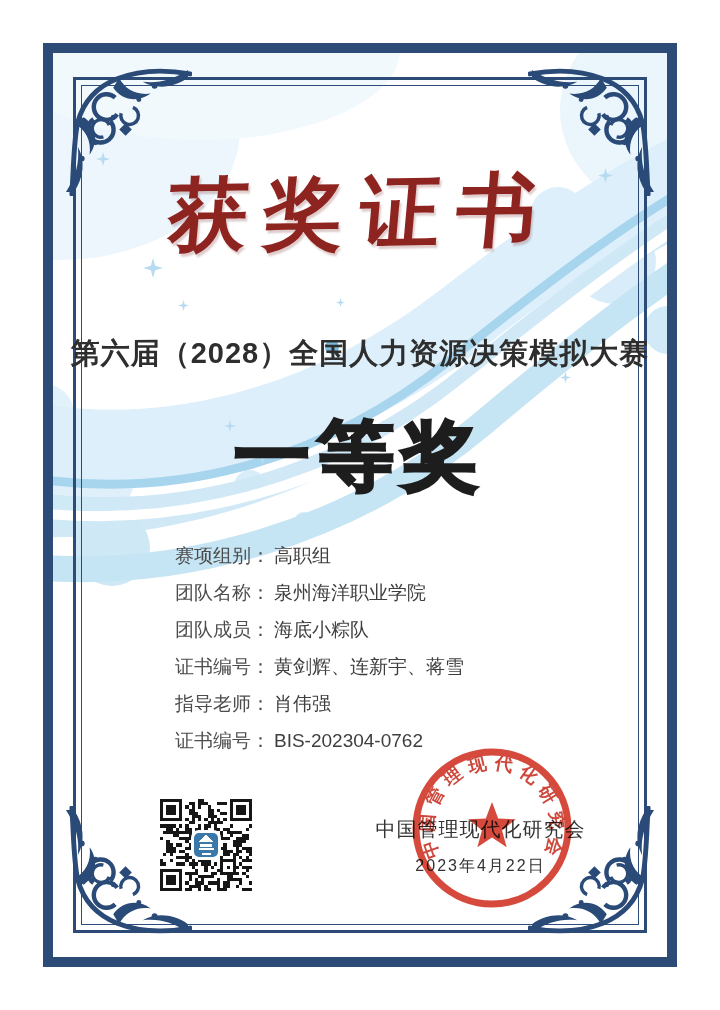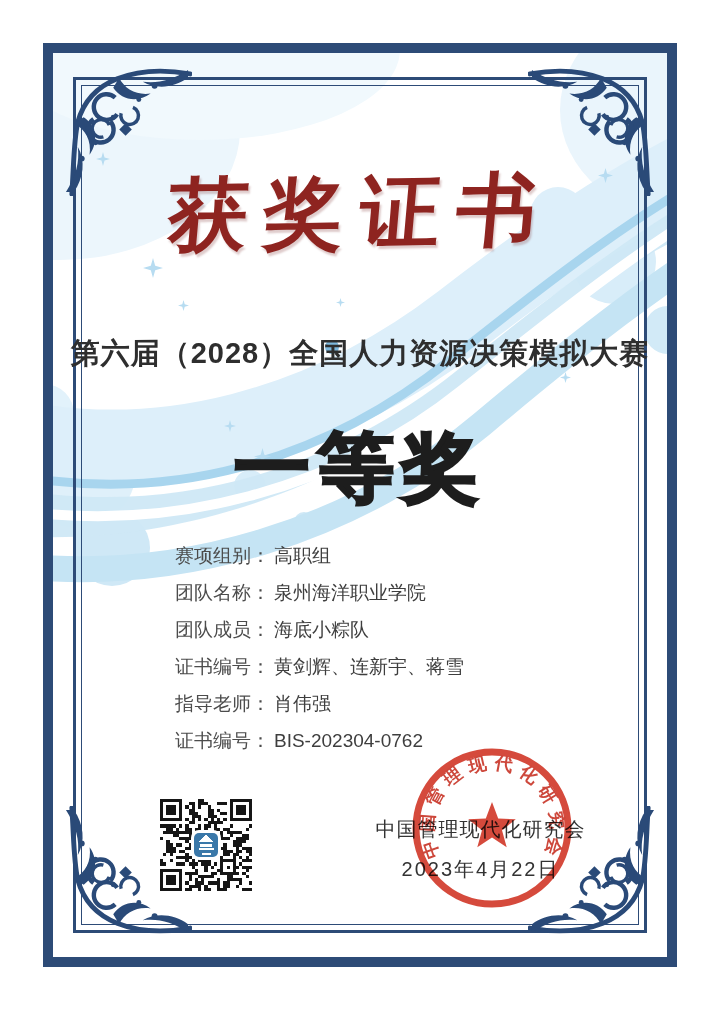--- a/index.html
+++ b/index.html
@@ -29,39 +29,39 @@
   .corner.bl{left:64px;bottom:76px;transform:scaleY(-1);}
   .corner.br{right:64px;bottom:76px;transform:scale(-1,-1);}
 
   
   .title{position:absolute;left:0;right:0;top:160px;margin:0;text-align:center;z-index:5;
     font-family:"DejaVu Serif","Liberation Serif",serif;font-weight:bold;
     font-size:80px;color:#8e2420;letter-spacing:16px;transform:skewX(-6deg) rotate(-1deg);
     text-shadow:2px 3px 2px rgba(110,25,25,.22);}
   .competition{position:absolute;left:0;right:0;top:334px;margin:0;text-align:center;z-index:5;
     font-size:29px;font-weight:bold;color:#2e2e2e;letter-spacing:1px;}
-  .award{position:absolute;left:0;right:0;top:406px;margin:12px;text-align:center;z-index:5;
+  .award{position:absolute;left:0;right:0;top:406px;margin:0;text-align:center;z-index:5;
     font-size:76px;font-weight:900;color:#1d1d1d;letter-spacing:8px;
     -webkit-text-stroke:3px #1d1d1d;}
 
   .details{position:absolute;left:155px;top:537px;z-index:5;}
   .detail-row{height:37px;display:flex;align-items:center;font-size:19px;}
   .detail-label{color:#4c4c4c;margin-left:20px;}
   .detail-colon{color:#4c4c4c;margin-right:4px;}
   .detail-value{color:#3e3e3e;text-align:center;}
 
   
   .qr{position:absolute;left:160px;top:799px;width:92px;height:92px;z-index:5;}
   .qr svg{width:92px;height:92px;shape-rendering:crispEdges;}
   .qr-logo{position:absolute;left:34px;top:34px;width:24px;height:24px;background:#3a78a9;
     border-radius:5px;box-shadow:0 0 0 3px #ffffff;display:flex;align-items:center;justify-content:center;}
 
   .issue-block{position:absolute;left:338px;top:816px;width:285px;text-align:center;z-index:5;}
   .issuer{font-size:20px;color:#333333;letter-spacing:1px;margin:0 0 13px 0;}
-  .issue-date{font-size:20px;color:#333333;letter-spacing:2px;margin:6px;}
+  .issue-date{font-size:16px;color:#333333;letter-spacing:2px;margin:6px;}
 
   .seal{position:absolute;left:406px;top:742px;width:172px;height:172px;z-index:6;
     mix-blend-mode:multiply;opacity:.92;}
 </style>
 </head>
 <body>
 
 <div class="certificate">
 
   <div class="bg-area">

